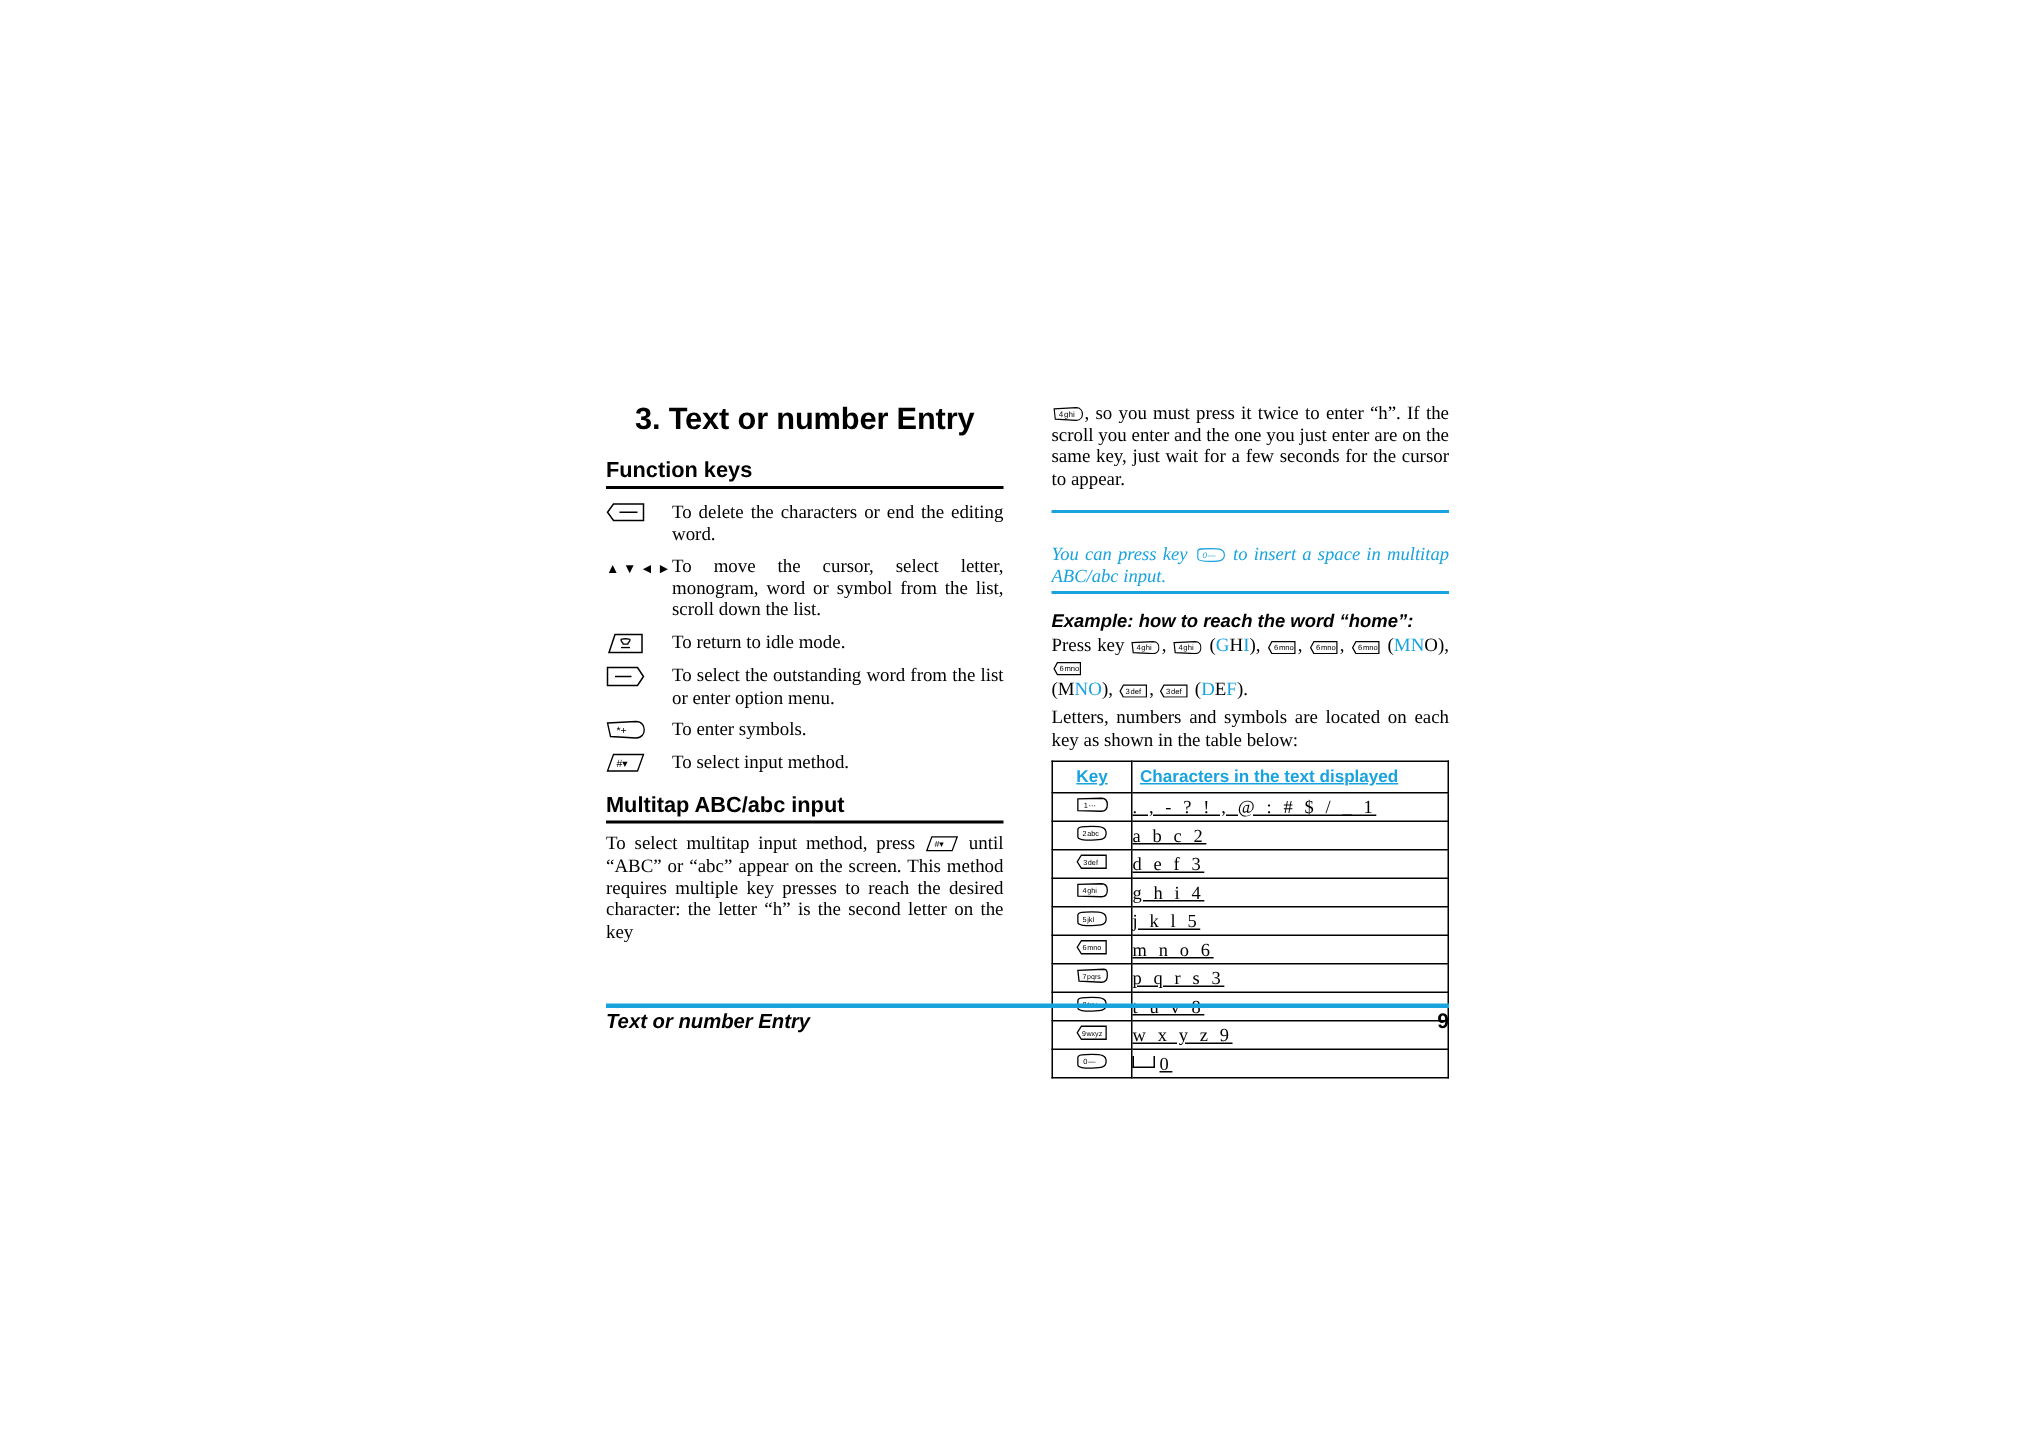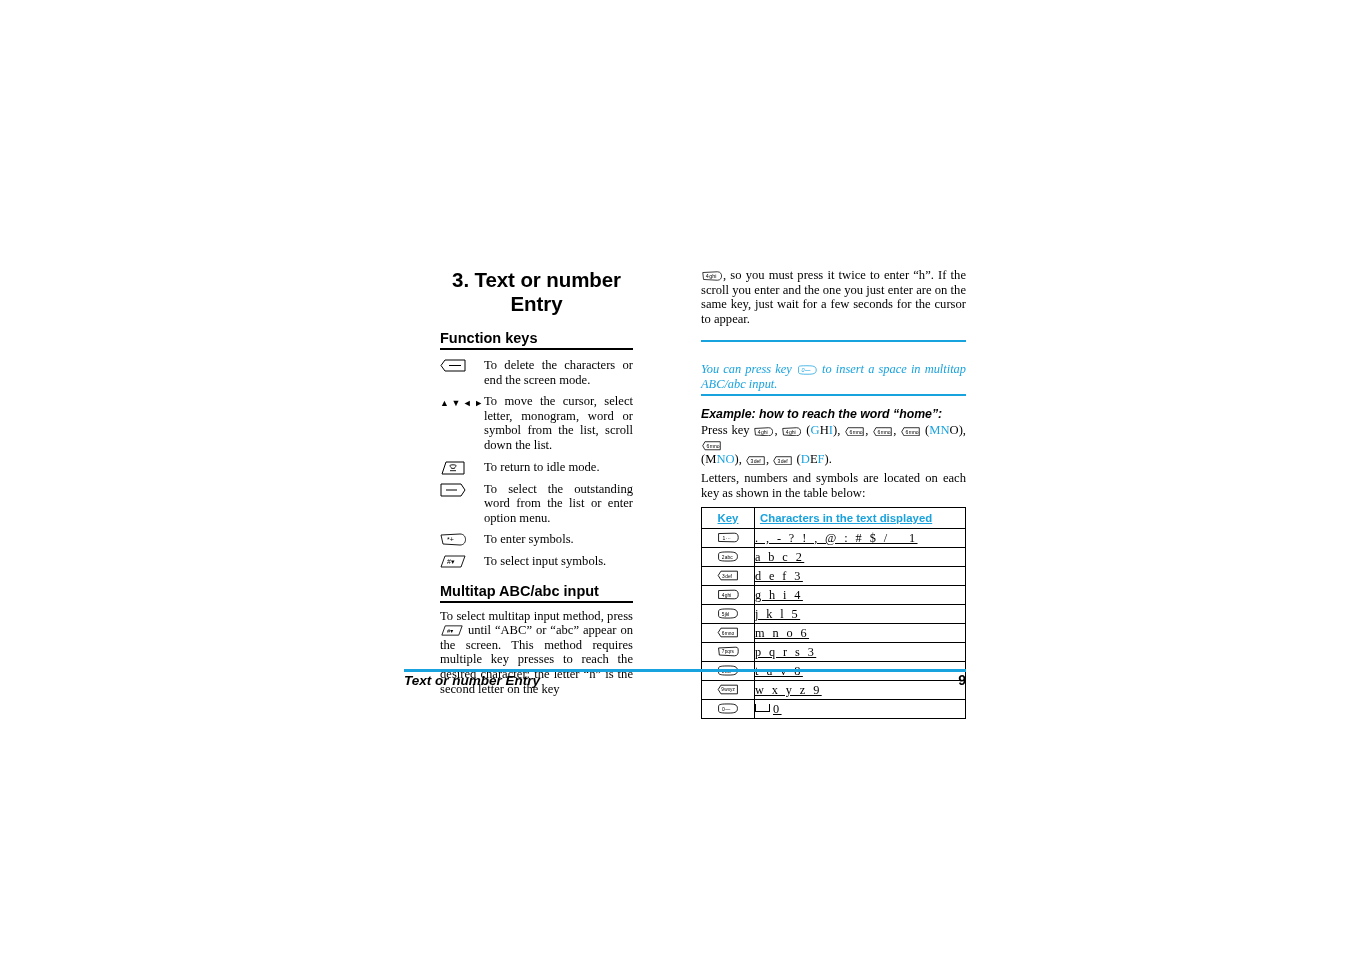--- a/index.html
+++ b/index.html
@@ -24,21 +24,20 @@
     height: 420px;
   }
 
   .cols {
     display: flex;
     gap: 32px;
     align-items: flex-start;
   }
   .col {
     width: 265px;
-    margin-left: 36px;
   }
 
   
   .chapter-title {
     font-family: "Liberation Sans", sans-serif;
     font-weight: bold;
     font-size: 20.5px;
     text-align: center;
     margin: 0 0 10px 0;
     letter-spacing: -0.1px;
@@ -239,21 +238,21 @@
 
         <div class="fk-row">
           <span class="fk-icon">
             <span class="keyglyph">
               <svg width="26" height="13" viewBox="0 0 26 13">
                 <path d="M5,1 L25,1 L25,12 L5,12 L1,6.5 Z" fill="none" stroke="#000" stroke-width="1"></path>
                 <line x1="9" y1="6.5" x2="21" y2="6.5" stroke="#000" stroke-width="1"></line>
               </svg>
             </span>
           </span>
-          <span class="fk-text">To delete the characters or end the screen mode.</span>
+          <span class="fk-text">To delete the characters or end the editing word.</span>
         </div>
 
         <div class="fk-row">
           <span class="fk-icon">
             <span class="arrows">▲▼◄►</span>
           </span>
           <span class="fk-text">To move the cursor, select letter, monogram, word or symbol from the list, scroll down the list.</span>
         </div>
 
         <div class="fk-row">
@@ -295,21 +294,21 @@
 
         <div class="fk-row">
           <span class="fk-icon">
             <span class="keyglyph">
               <svg width="26" height="13" viewBox="0 0 26 13">
                 <path d="M5,1 L25,1 L21,12 L1,12 Z" fill="none" stroke="#000" stroke-width="0.9"></path>
                 <text x="7" y="9" font-family="Liberation Sans, sans-serif" font-size="7" fill="#000">#▾</text>
               </svg>
             </span>
           </span>
-          <span class="fk-text">To select input symbols.</span>
+          <span class="fk-text">To select input method.</span>
         </div>
 
       </div>
 
       <h2 class="h2">Multitap ABC/abc input</h2>
 
       <p class="body"><span>To select multitap input method, press </span><span class="inline-key"><svg width="22" height="11" viewBox="0 0 26 13">
               <path d="M5,1 L25,1 L21,12 L1,12 Z" fill="none" stroke="#000" stroke-width="1"></path>
               <text x="7" y="9" font-family="Liberation Sans, sans-serif" font-size="7" fill="#000">#▾</text>
             </svg></span><span> until “ABC” or “abc” appear on the screen. This method requires multiple key presses to reach the desired character: the letter “h” is the second letter on the key</span></p>

